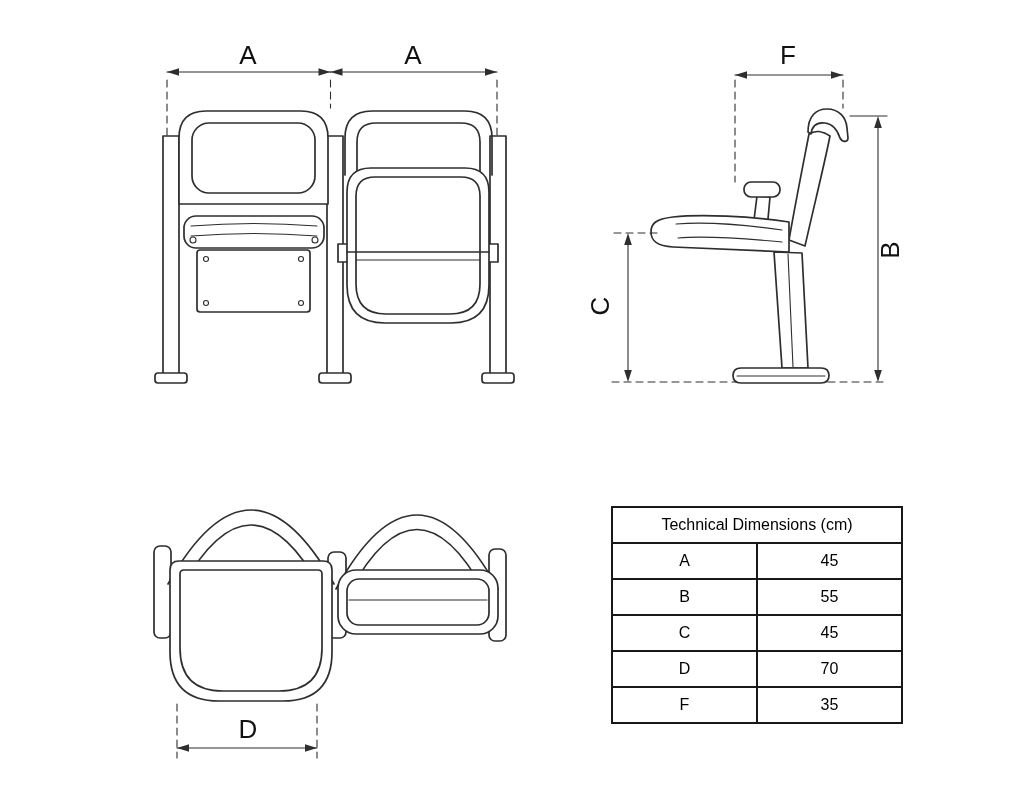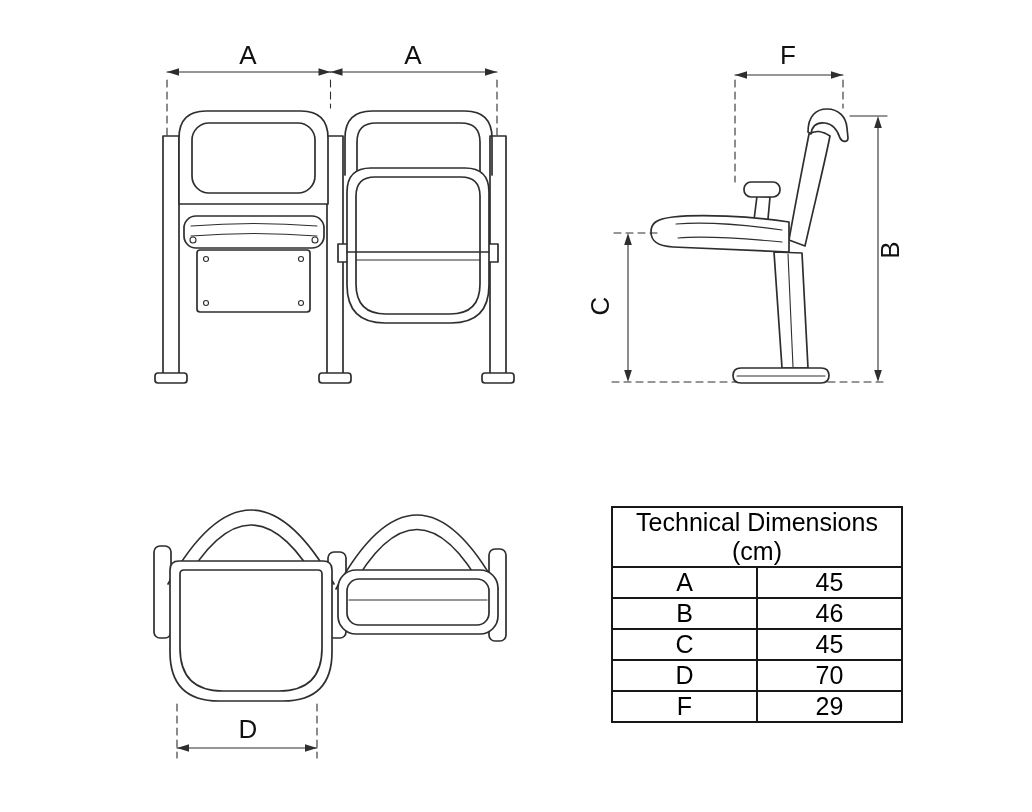--- a/index.html
+++ b/index.html
@@ -24,21 +24,21 @@
   }
 
   
   .dim-table {
     position: absolute; left: 611px; top: 506px; width: 292px;
     border-collapse: collapse; background: #fff; color: #000;
     table-layout: fixed;
   }
   .dim-table th, .dim-table td {
     border: 2px solid #181818; text-align: center; vertical-align: middle;
-    font-weight: normal; font-size: 25px; padding: 0; height: 24px;
+    font-weight: normal; font-size: 16px; padding: 0; height: 36px;
   }
 </style>
 </head>
 <body>
 
 <div class="canvas">
 
   <svg class="drawing-svg" width="1032" height="812" viewBox="0 0 1032 812">
 
     <g>
@@ -178,30 +178,30 @@
         <th colspan="2">Technical Dimensions (cm)</th>
       </tr>
     </thead>
     <tbody>
       <tr>
         <td>A</td>
         <td>45</td>
       </tr>
       <tr>
         <td>B</td>
-        <td>46</td>
+        <td>55</td>
       </tr>
       <tr>
         <td>C</td>
         <td>45</td>
       </tr>
       <tr>
         <td>D</td>
         <td>70</td>
       </tr>
       <tr>
         <td>F</td>
-        <td>29</td>
+        <td>35</td>
       </tr>
     </tbody>
   </table>
 
 </div>
 
 </body></html>

